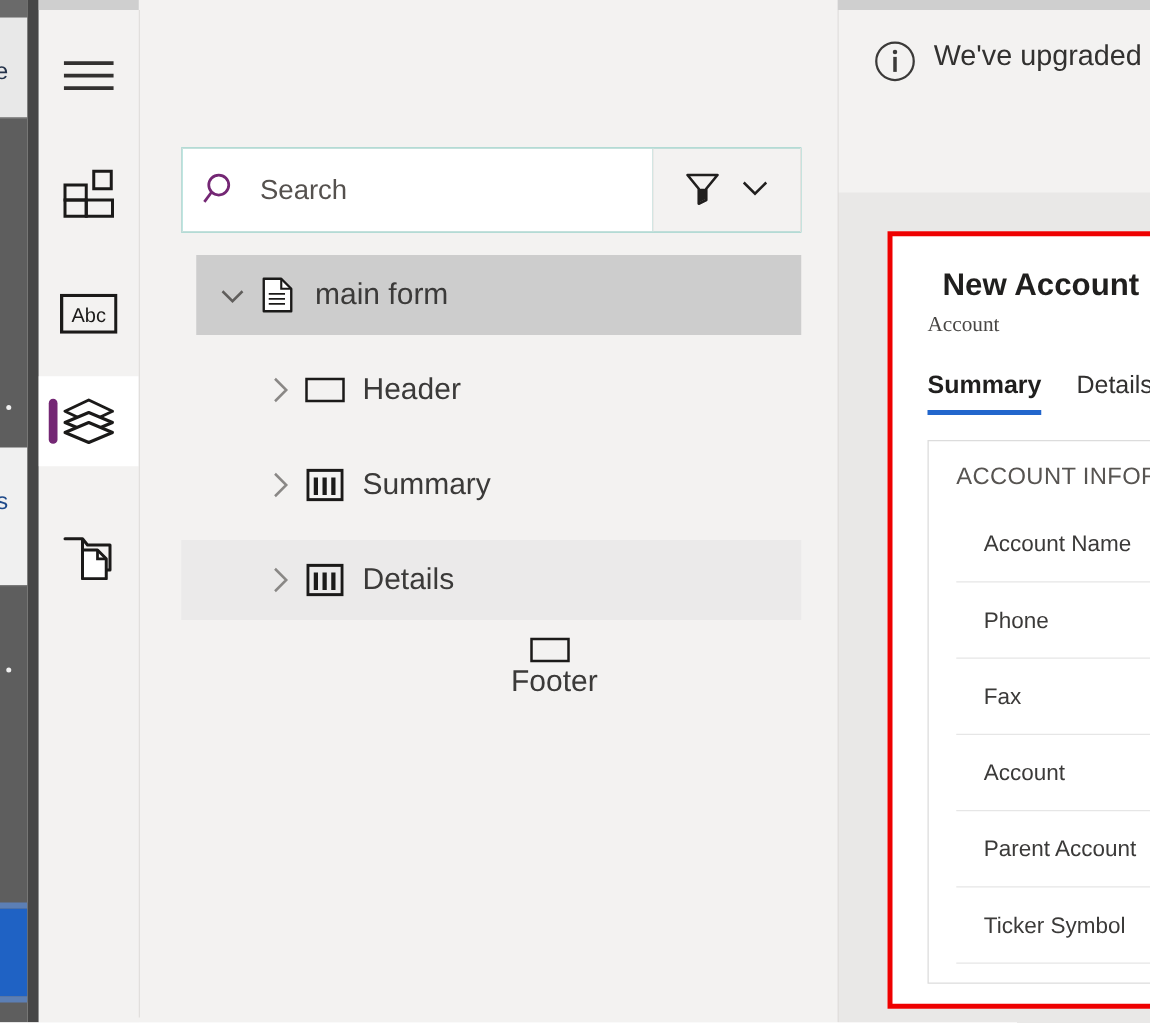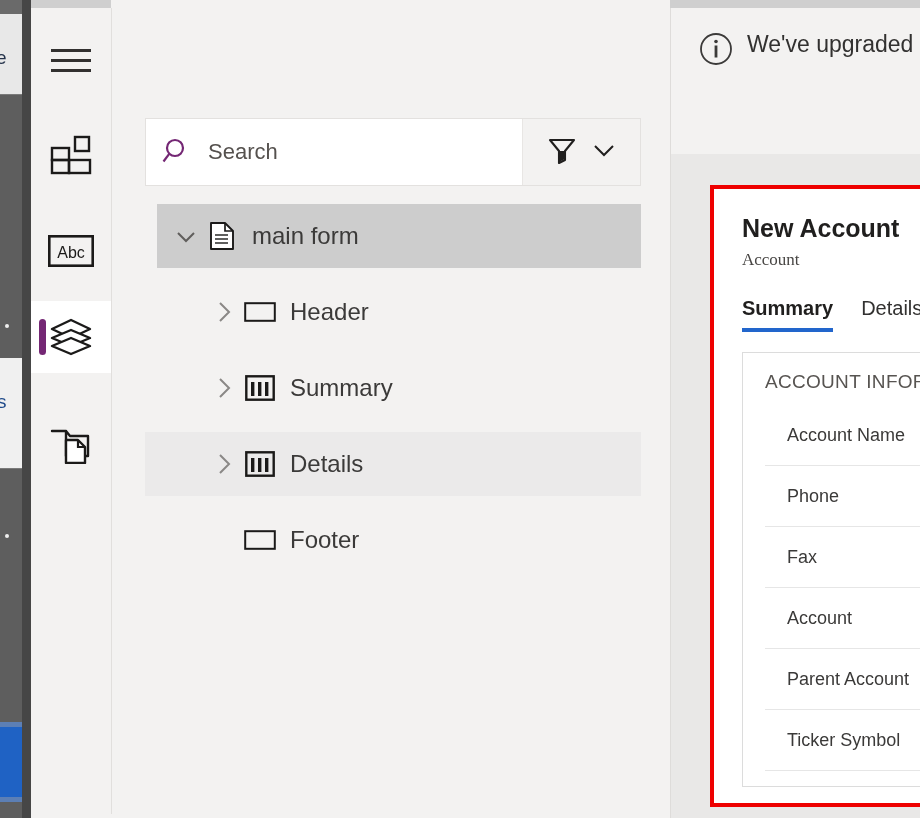--- a/index.html
+++ b/index.html
@@ -218,21 +218,21 @@
     flex: none;
   }
   .tree-label {
     font-size: 24px;
     color: #3b3a39;
     white-space: nowrap;
     padding-left: 8px;
   }
   .indent-0 { padding-left: 15px; }
   .indent-1 { padding-left: 65px; margin-top: 12px; }
-  .indent-1.nochev { padding-left: 93px; }
+  .indent-1.nochev { padding-left: 93px; flex-direction: column; }
 
   
   .preview-region {
     position: absolute;
     left: 670px; top: 0;
     width: 250px;
     height: 818px;
     background: #e9e8e7;
     overflow: hidden;
   }
@@ -273,21 +273,21 @@
     overflow: hidden;
   }
   .form-card-inner {
     position: absolute;
     left: 0; top: 0;
     width: 282px;
     height: 614px;
   }
   .form-title {
     position: absolute;
-    left: 28px; top: 27px;
+    left: 40px; top: 27px;
     font-size: 25px;
     font-weight: 700;
     color: #201f1e;
     white-space: nowrap;
     line-height: 1;
   }
   .form-subtitle {
     position: absolute;
     left: 28px; top: 62px;
     font-size: 17px;

